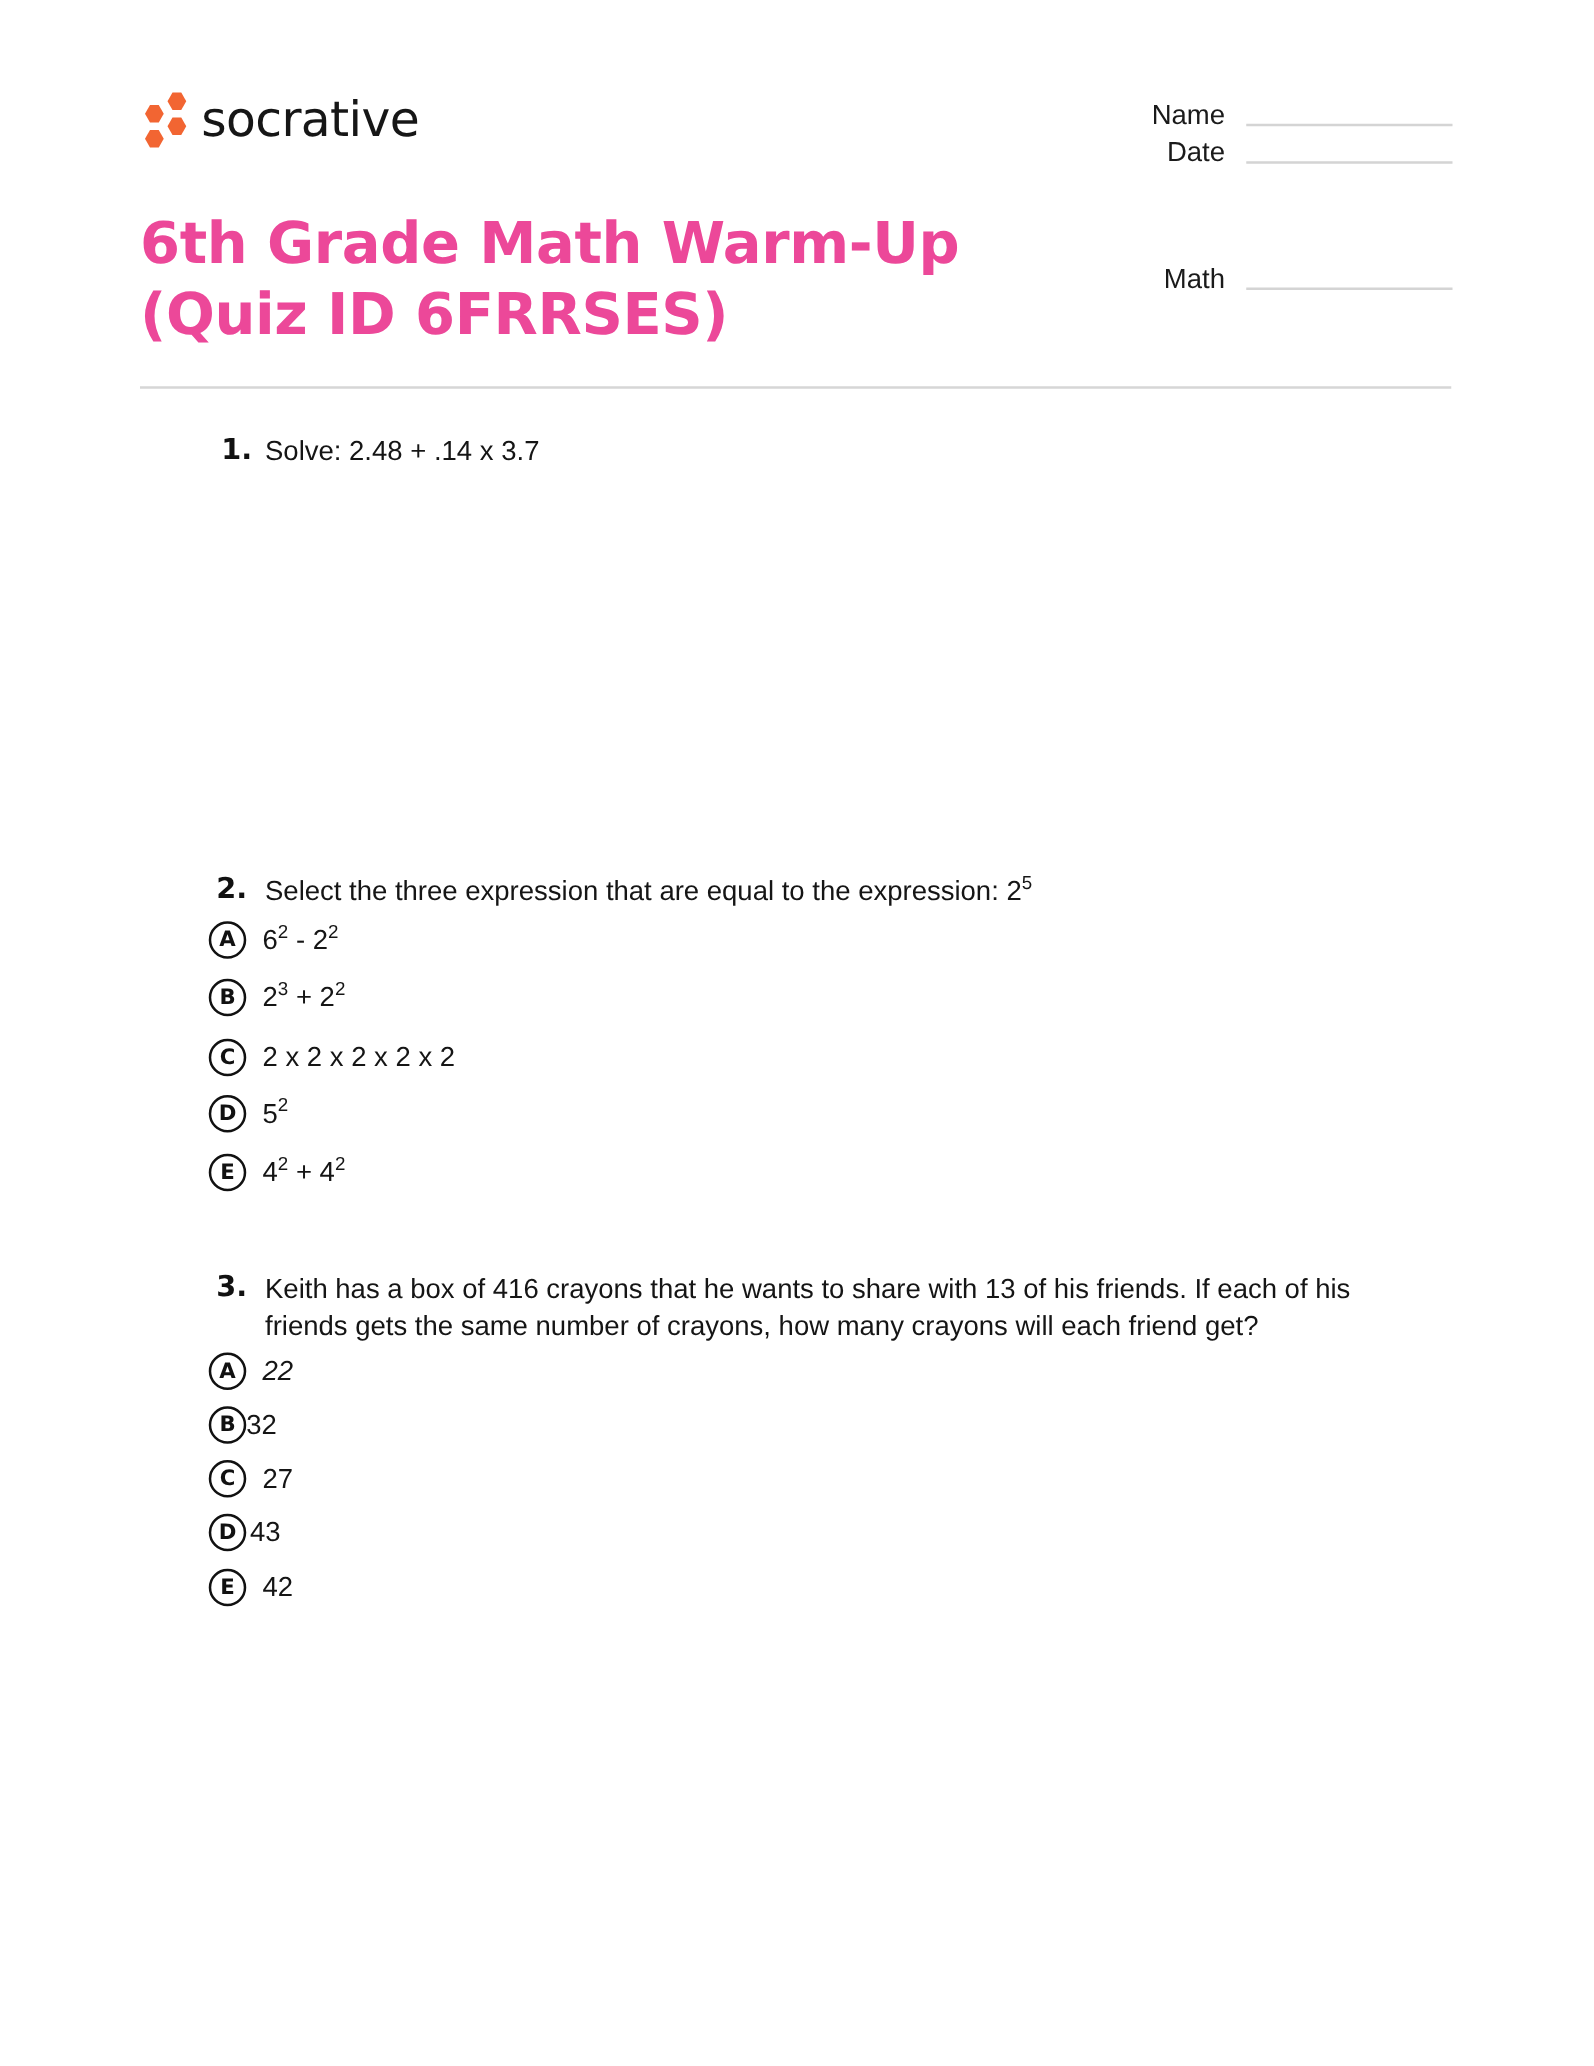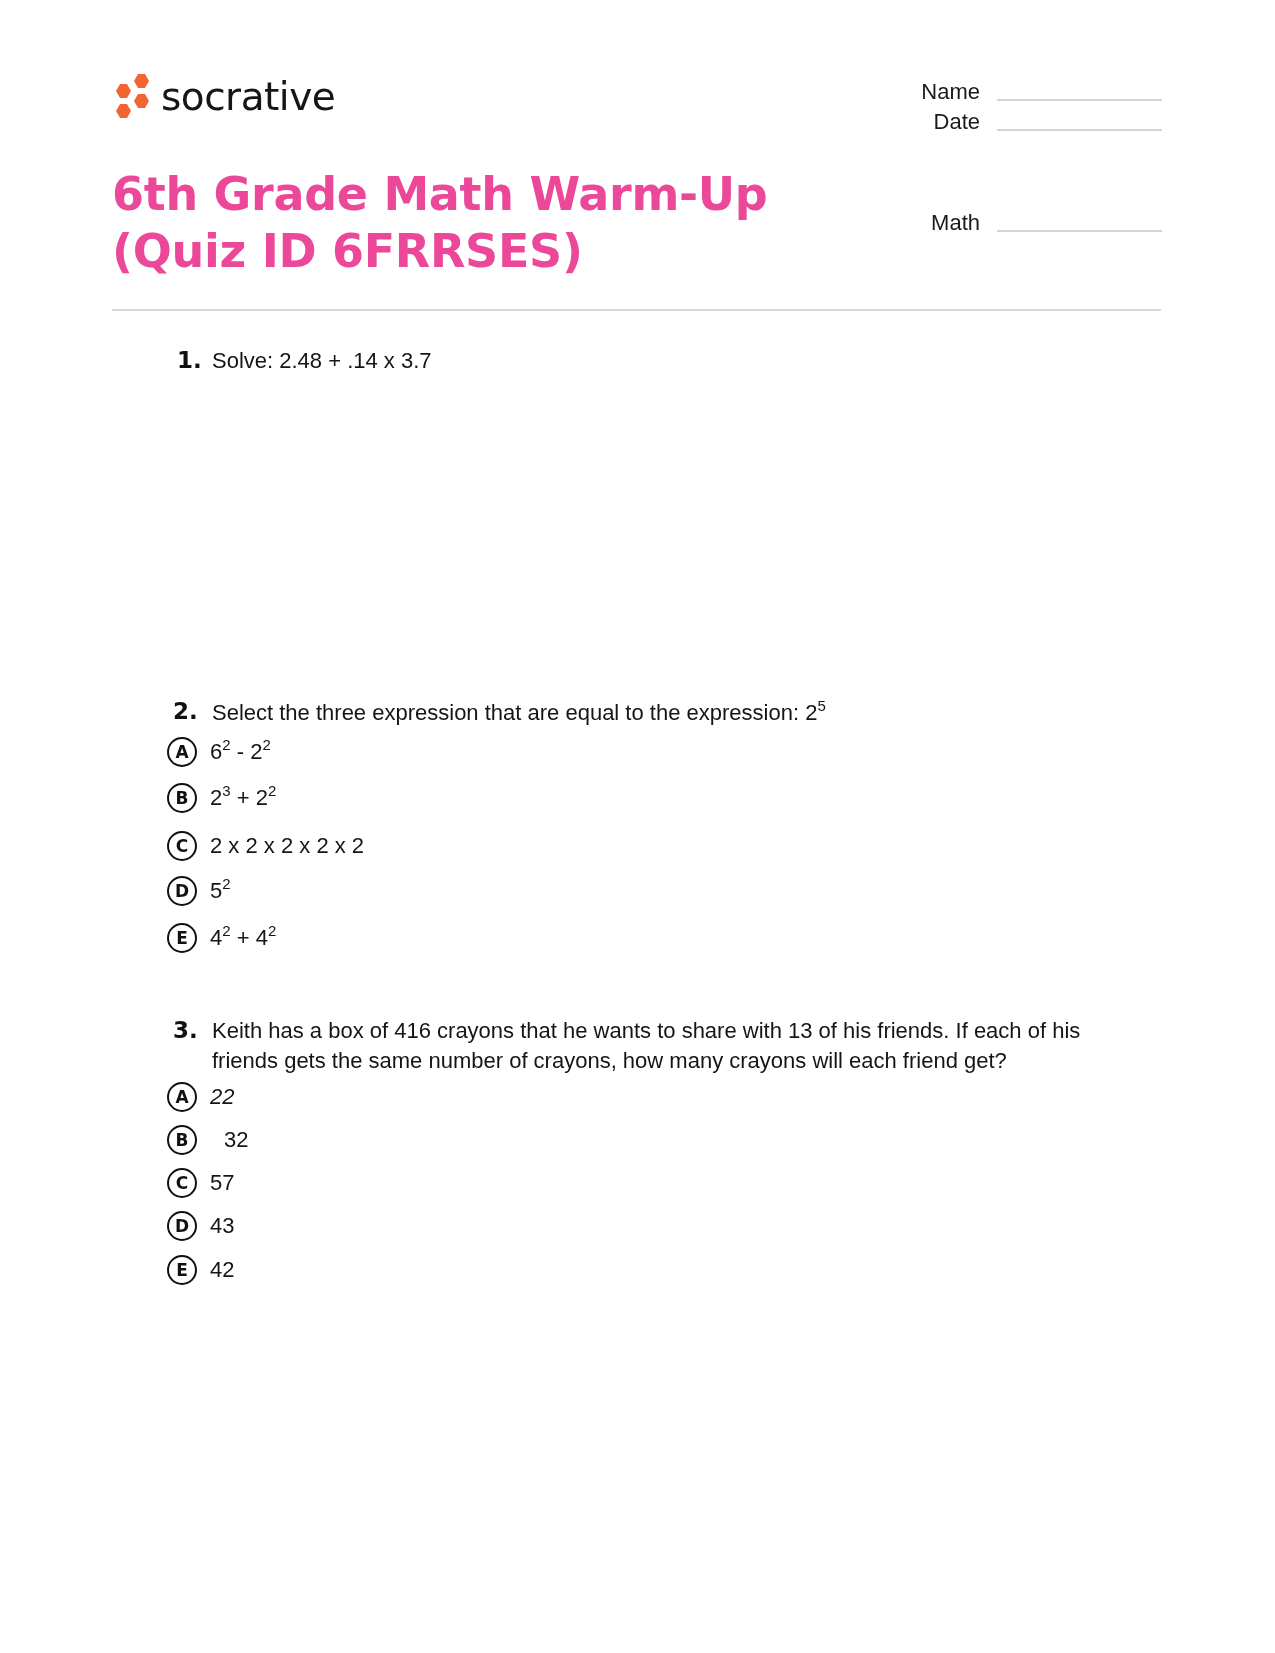--- a/index.html
+++ b/index.html
@@ -79,27 +79,27 @@
 <div class="abs qtext" style="left:212px; top:1016px;">Keith has a box of 416 crayons that he wants to share with 13 of his friends. If each of his</div>
 <div class="abs qtext" style="left:212px; top:1046px;">friends gets the same number of crayons, how many crayons will each friend get?</div>
 
 <div id="q3-options">
     <div class="abs" style="left: 167px; top: 1082px; display: flex; align-items: center;">
       <div class="opt-circle">A</div>
       <div class="opt-text" style="margin-left: 13px; font-style: italic;">22</div>
     </div>
     <div class="abs" style="left: 167px; top: 1125px; display: flex; align-items: center;">
       <div class="opt-circle">B</div>
-      <div class="opt-text" style="margin-left: 27px;">32</div>
+      <div class="opt-text" style="margin-left: 0;">32</div>
     </div>
     <div class="abs" style="left: 167px; top: 1168px; display: flex; align-items: center;">
       <div class="opt-circle">C</div>
-      <div class="opt-text" style="margin-left: 13px;">57</div>
+      <div class="opt-text" style="margin-left: 13px;">27</div>
     </div>
     <div class="abs" style="left: 167px; top: 1211px; display: flex; align-items: center;">
       <div class="opt-circle">D</div>
-      <div class="opt-text" style="margin-left: 13px;">43</div>
+      <div class="opt-text" style="margin-left: 3px;">43</div>
     </div>
     <div class="abs" style="left: 167px; top: 1255px; display: flex; align-items: center;">
       <div class="opt-circle">E</div>
       <div class="opt-text" style="margin-left: 13px;">42</div>
     </div>
   </div>
 
 </body></html>

